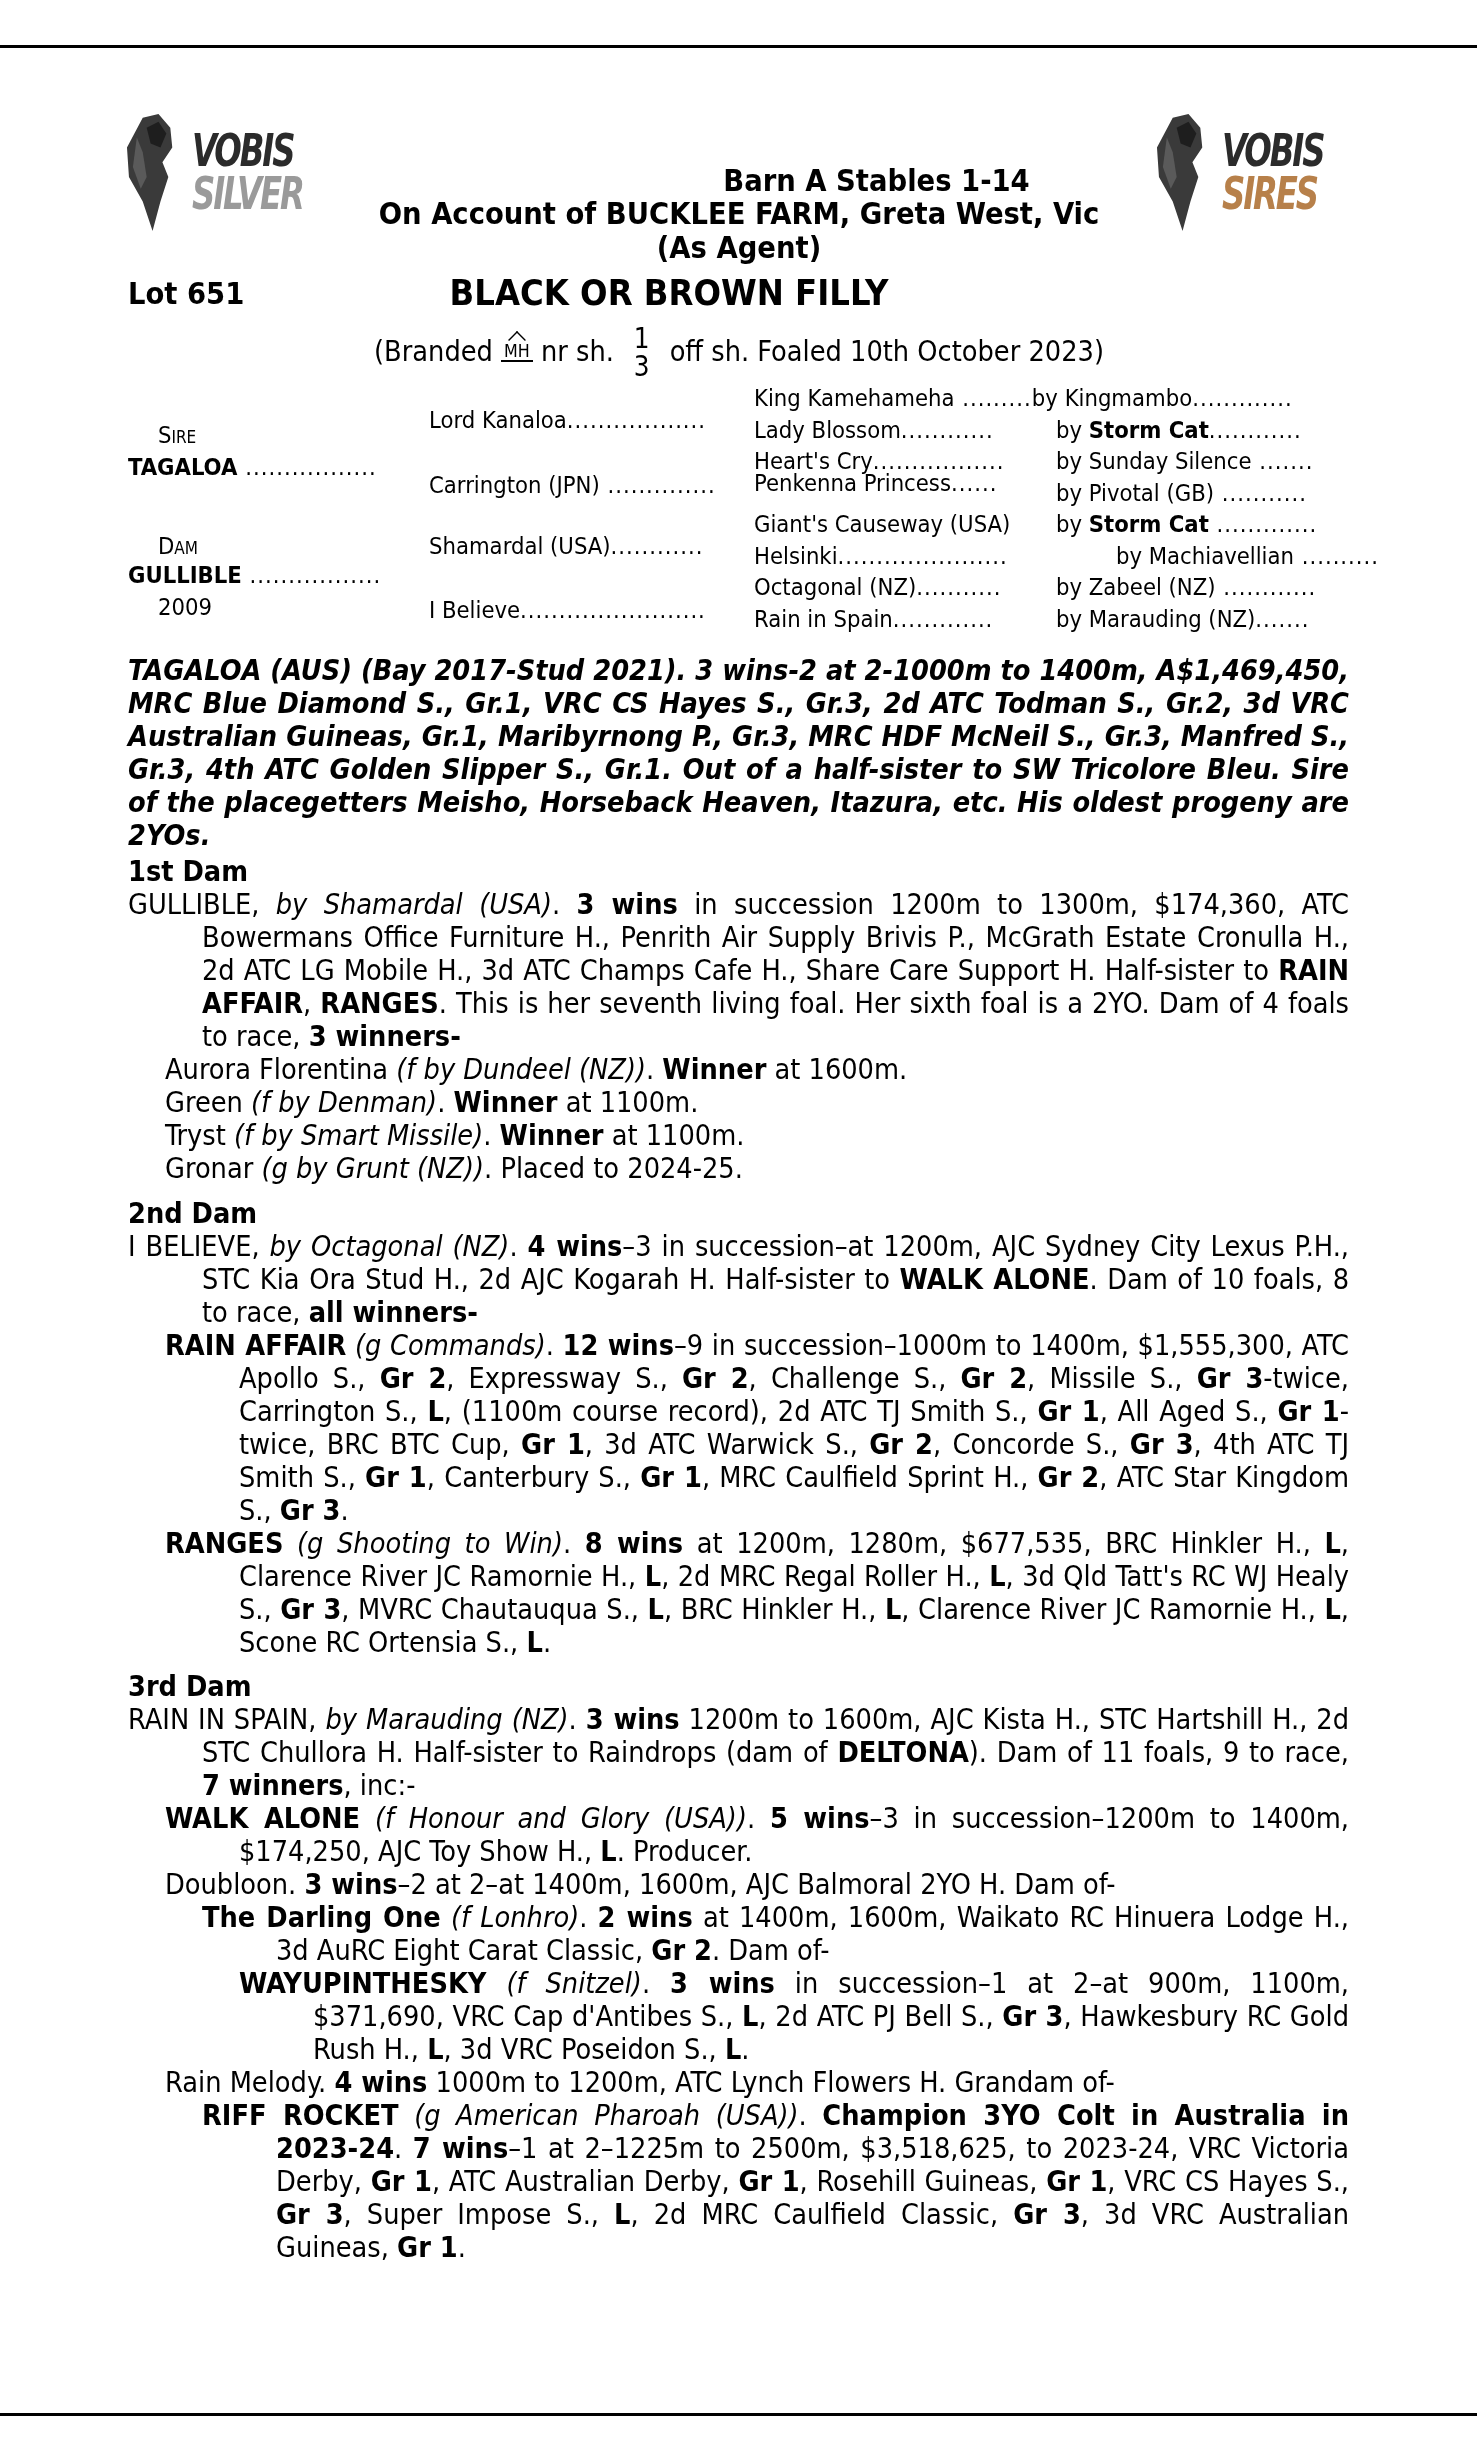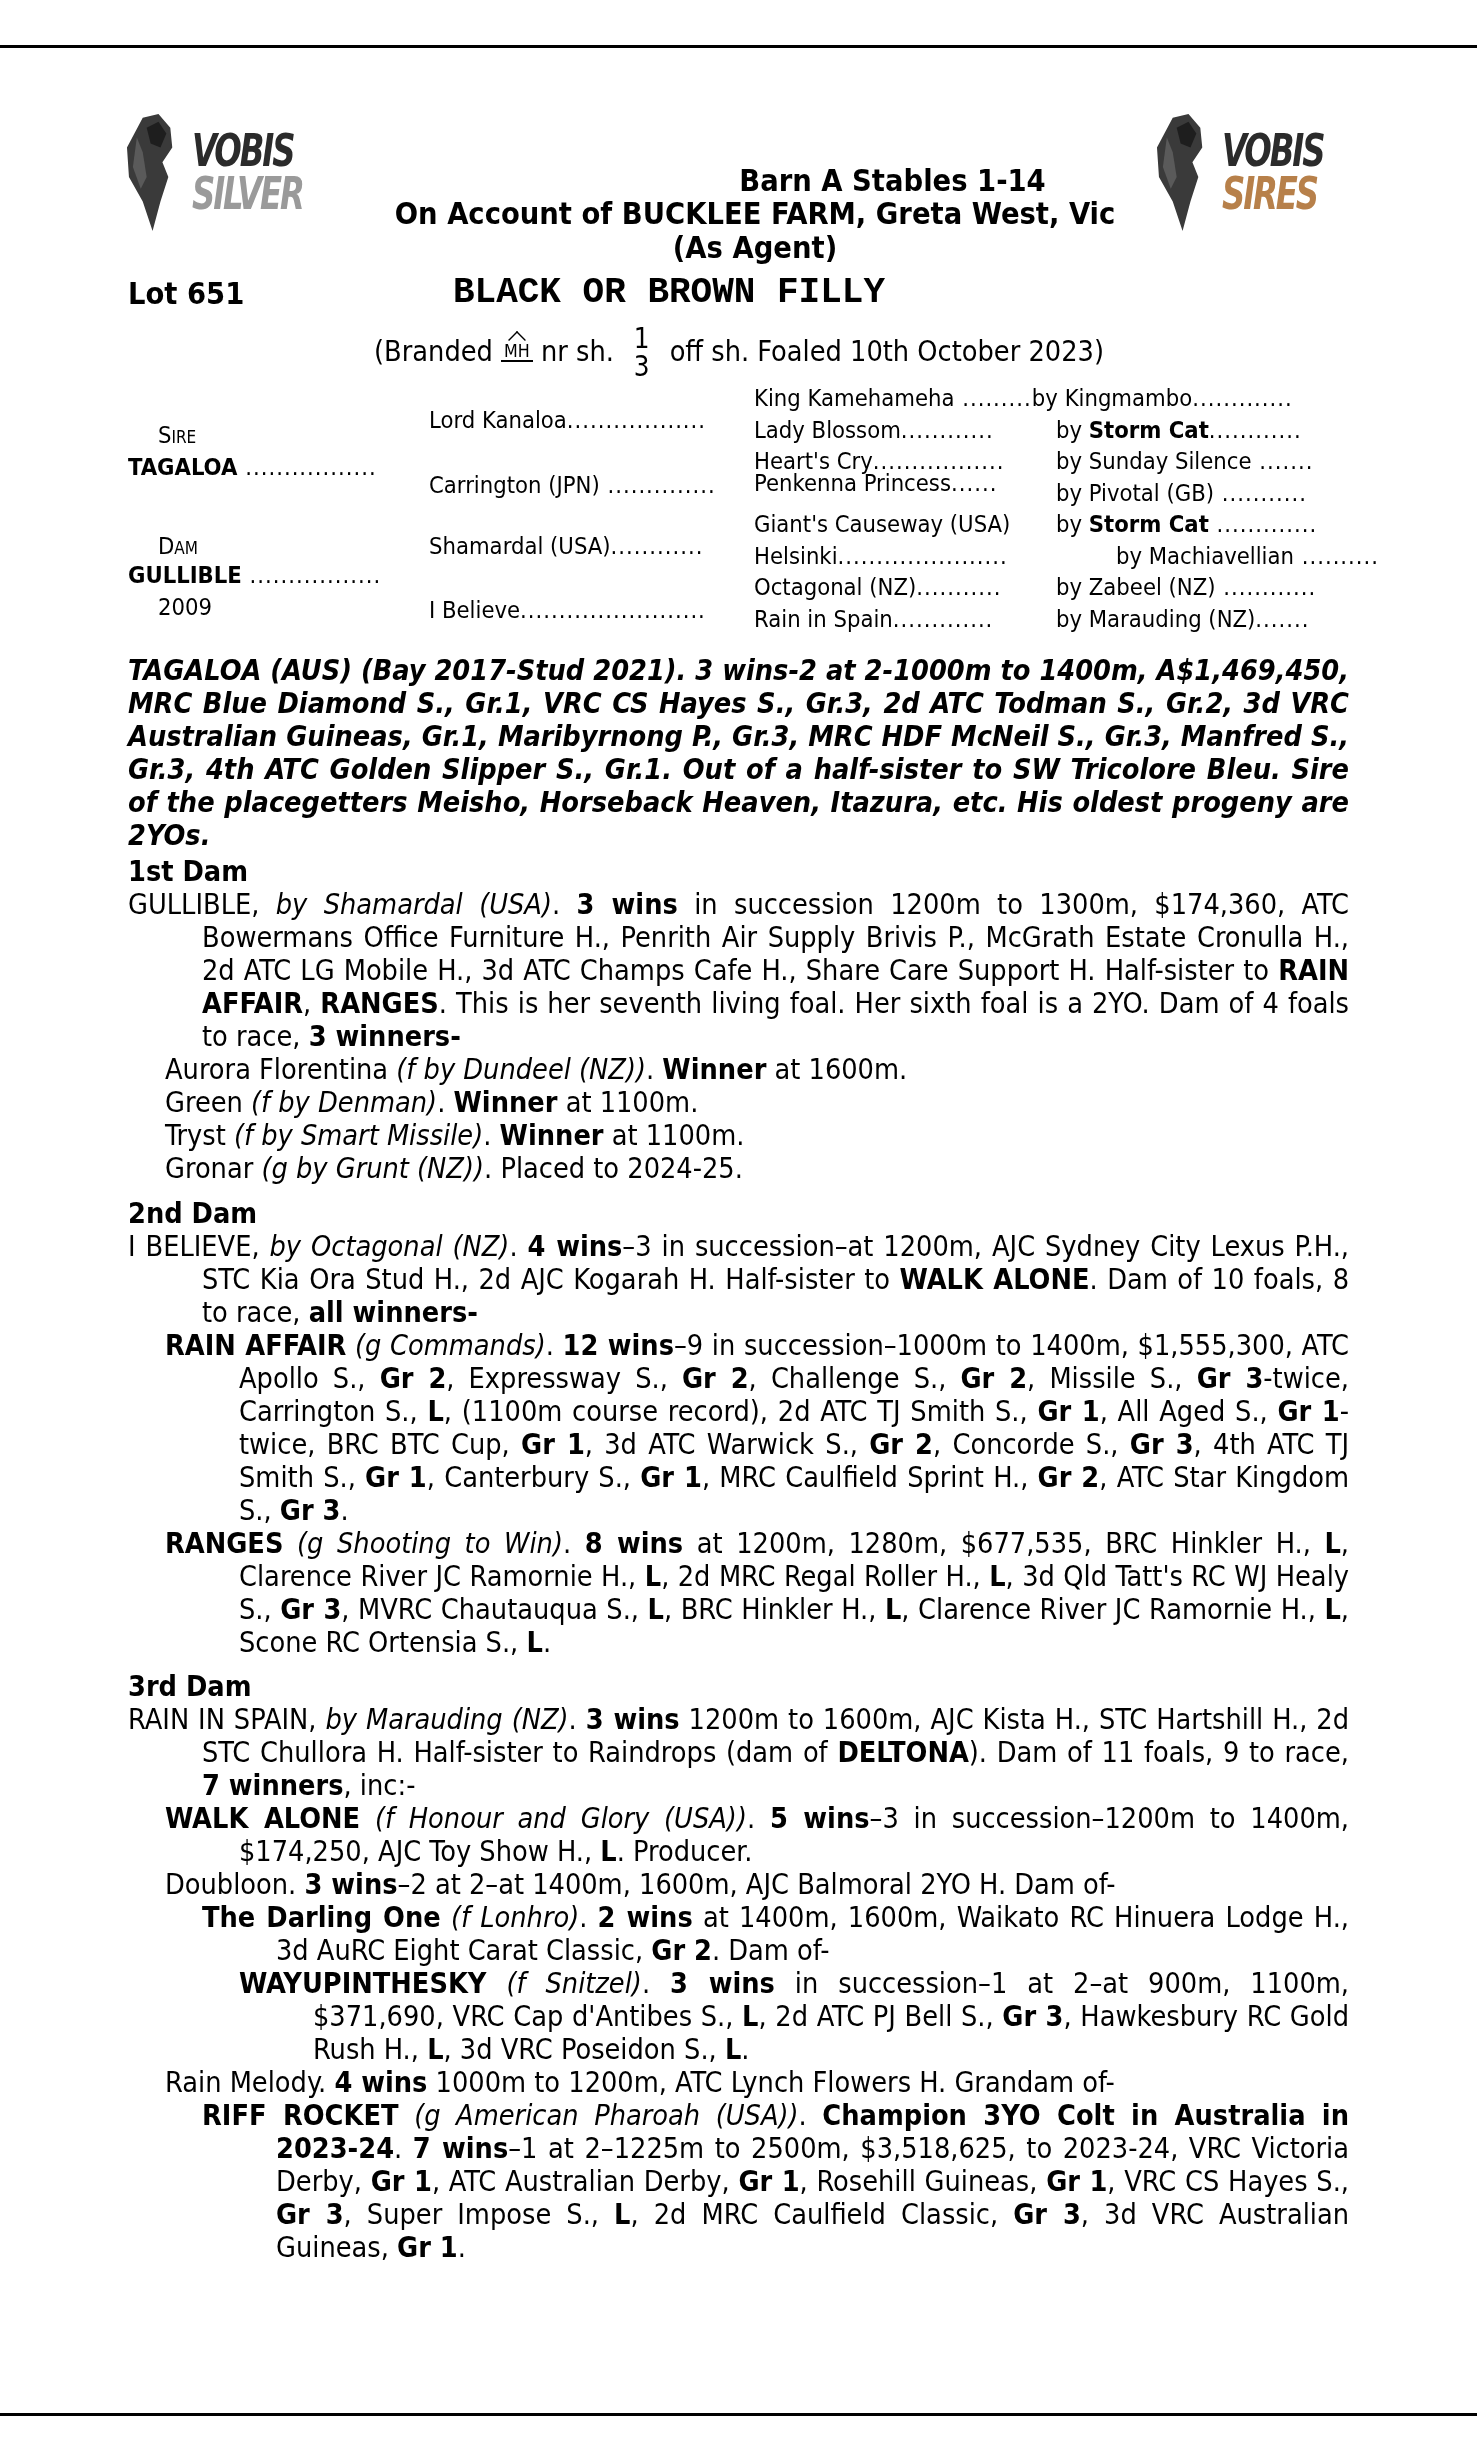--- a/index.html
+++ b/index.html
@@ -16,27 +16,27 @@
   .logo .horse { position: absolute; left: 0; top: 0; width: 69px; height: 128px; }
   .logo .word1, .logo .word2 { position: absolute; left: 69px; font-family: "DejaVu Sans", sans-serif;
         font-weight: bold; font-style: italic; font-size: 45px; letter-spacing: -3px; line-height: 45px;
         transform: scaleX(0.72); transform-origin: left top; }
   .logo .word1 { top: 19.7px; color: #2b2b2b; }
   .logo .word2 { top: 63px; }
   .logo.left .word2 { color: #9a9a9a; }
   .logo.right .word2 { color: #b7804a; }
 
   .header-block { position: absolute; left: 0; width: 1478px; text-align: center;
-                  font-weight: bold; font-size: 30.5px; line-height: 33px; margin-left: 16px; }
+                  font-weight: bold; font-size: 30.5px; line-height: 33px; }
   .barn { top: 164px; left: 384px; width: 985px; text-align: center; }
   .account { top: 197px; }
   .agent { top: 231px; }
   .lot { position: absolute; left: 128px; top: 276px; font-weight: bold; font-size: 30.5px; }
   .title { position: absolute; left: 0; width: 1338px; top: 272px; text-align: center;
-           font-weight: bold; font-size: 36px; font-family: Liberation Mono, monospace; }
+           font-weight: bold; font-size: 36px; }
   .brand-line { position: absolute; left: 0; width: 1478px; top: 325px; text-align: center; font-size: 28.6px; }
   .brand-mark { display: inline-block; position: relative; font-size: 17.7px; padding: 0 3px;
                 border-bottom: 2px solid #000000; line-height: 17.7px; vertical-align: 3.9px; }
   .brand-mark:before { content: ""; position: absolute; left: 50%; top: -11.8px; width: 15.8px; height: 15.8px;
                 border-left: 2px solid #000; border-top: 2px solid #000; transform: translateX(-50%) rotate(45deg) scale(0.7); }
   .frac { display: inline-block; vertical-align: middle; text-align: center; line-height: 27.6px; font-size: 27.6px; margin: 0 11.8px; }
 
   
   .ped { position: absolute; top: 384px; left: 0; width: 1478px; height: 261px; font-size: 23.6px; }
   .ped .cell { position: absolute; white-space: nowrap; }

